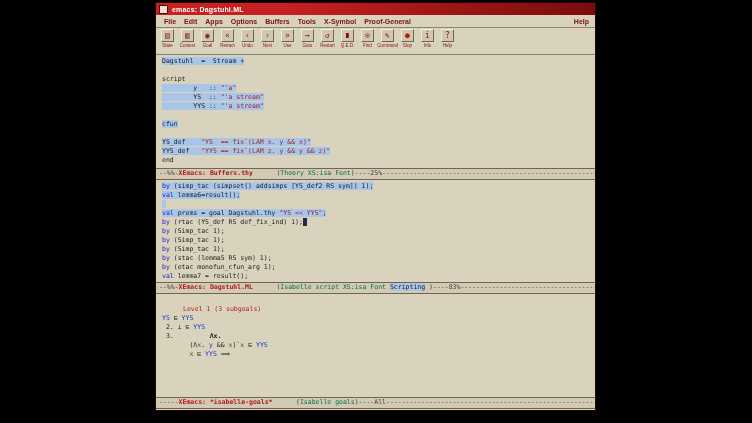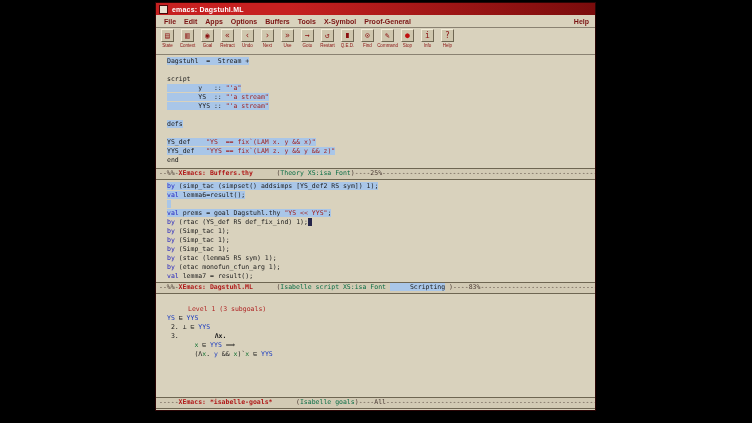--- a/index.html
+++ b/index.html
@@ -18,41 +18,41 @@
   .menu-item{padding:0 4px;white-space:nowrap;}
   .menu-help{padding:0 2px;}
   .toolbar{height:27px;flex:none;display:flex;align-items:flex-start;padding:1px 2px;box-sizing:border-box;
     border-bottom:1px solid #8a8272;gap:1px;}
   .tool{width:19px;flex:none;display:flex;flex-direction:column;align-items:center;}
   .ticon{width:13px;height:13px;box-sizing:border-box;background:#cfc7ae;
     border:1px solid;border-color:#f2ecd8 #6e6652 #6e6652 #f2ecd8;
     display:flex;align-items:center;justify-content:center;font-size:8px;line-height:8px;color:var(--tool_red);}
   .ticon.stop{color:var(--stop_red);}
   .tlabel{font-family:"Liberation Sans",sans-serif;font-size:4.5px;color:var(--tool_red);margin-top:1px;white-space:nowrap;}
-  .buffer{flex:none;box-sizing:border-box;padding:2px 0 0 11px;overflow:hidden;}
+  .buffer{flex:none;box-sizing:border-box;padding:2px 0 0 6px;overflow:hidden;}
   .buffer.thy{height:113px;}
   .buffer.ml{height:102px;}
   .buffer.goals{height:103px;}
   .bufline{height:9px;line-height:9px;font-size:6.5px;white-space:pre;color:#1c1c1c;}
   .hl{background:var(--region_hl);}
   .tx{color:#1c1c1c;}
   .kw{color:var(--kw);}
   .str{color:var(--str);}
   .free{color:var(--free);}
   .bound{color:var(--bound);}
   .red{color:var(--goals_red);margin-left:21px;}
   .meta{color:#1c1c1c;font-weight:bold;margin-left:32px;}
   .cursor{background:var(--cursor);color:var(--cursor);}
   .modeline{height:12px;flex:none;box-sizing:border-box;background:var(--modeline_bg);
     border-top:1px solid #6e6652;border-bottom:1px solid #6e6652;
     font-size:6.5px;line-height:9px;white-space:pre;overflow:hidden;padding-left:3px;}
   .mname{color:var(--mname);font-weight:bold;}
   .mmode{color:var(--mmode);}
   .mdash{color:#4a3a34;}
-  .mhl{background:var(--region_hl);color:#1c1c1c;padding-left:20px;}
+  .mhl{background:var(--region_hl);color:#1c1c1c;}
   .echo{flex:1;}
 </style>
 </head>
 <body>
 
 <div class="screen">
   <div class="window">
 
     <div class="titlebar">
       <span class="titlebtn"></span>
@@ -137,21 +137,21 @@
       </div>
 
     <div class="buffer thy">
         <div class="bufline"><span class="tx hl">Dagstuhl  =  Stream +</span></div>
         <div class="bufline"></div>
         <div class="bufline"><span class="tx">script</span></div>
         <div class="bufline"><span class="tx hl">        y   :: </span><span class="str hl">"'a"</span></div>
         <div class="bufline"><span class="tx hl">        YS  :: </span><span class="str hl">"'a stream"</span></div>
         <div class="bufline"><span class="tx hl">        YYS :: </span><span class="str hl">"'a stream"</span></div>
         <div class="bufline"></div>
-        <div class="bufline"><span class="tx hl">defs</span></div>
+        <div class="bufline"><span class="tx hl">cfun</span></div>
         <div class="bufline"></div>
         <div class="bufline"><span class="tx hl">YS_def    </span><span class="str hl">"YS  == fix`(LAM x. y &amp;&amp; x)"</span></div>
         <div class="bufline"><span class="tx hl">YYS_def   </span><span class="str hl">"YYS == fix`(LAM z. y &amp;&amp; y &amp;&amp; z)"</span></div>
         <div class="bufline"><span class="tx">end</span></div>
       </div>
     <div class="modeline"><span class="mdash">--%%-</span><span class="mname">XEmacs: Buffers.thy</span><span class="mdash">      (</span><span class="mmode">Theory XS:isa Font</span><span class="mdash">)</span><span class="mdash">----25%----------------------------------------------------------------------</span></div>
 
     <div class="buffer ml">
         <div class="bufline"><span class="kw hl">by </span><span class="tx hl">(simp_tac (simpset() addsimps [YS_def2 RS sym]) 1);</span></div>
         <div class="bufline"><span class="kw hl">val </span><span class="tx hl">lemma6=result();</span></div>
@@ -166,20 +166,20 @@
         <div class="bufline"><span class="kw">val </span><span class="tx">lemma7 = result();</span></div>
       </div>
     <div class="modeline"><span class="mdash">--%%-</span><span class="mname">XEmacs: Dagstuhl.ML</span><span class="mdash">      (</span><span class="mmode">Isabelle script XS:isa Font </span><span class="mmode mhl">Scripting</span><span class="mdash"> )</span><span class="mdash">----83%--------------------------------------------------------------</span></div>
 
     <div class="buffer goals">
         <div class="bufline"></div>
         <div class="bufline"><span class="red">Level 1 (3 subgoals)</span></div>
         <div class="bufline"><span class="free">YS</span><span class="tx"> ⊑ </span><span class="free">YYS</span></div>
         <div class="bufline"><span class="tx"> 2. ⊥ ⊑ </span><span class="free">YYS</span></div>
         <div class="bufline"><span class="tx"> 3. </span><span class="meta">Λx.</span></div>
+        <div class="bufline"><span class="tx">       (Λ</span><span class="bound">x</span><span class="tx">. </span><span class="free">y</span><span class="tx"> &amp;&amp; </span><span class="bound">x</span><span class="tx">)`</span><span class="bound">x</span><span class="tx"> ⊑ </span><span class="free">YYS</span></div>
         <div class="bufline"><span class="tx">       </span><span class="bound">x</span><span class="tx"> ⊑ </span><span class="free">YYS</span><span class="tx"> ⟹</span></div>
-        <div class="bufline"><span class="tx">       (Λ</span><span class="bound">x</span><span class="tx">. </span><span class="free">y</span><span class="tx"> &amp;&amp; </span><span class="bound">x</span><span class="tx">)`</span><span class="bound">x</span><span class="tx"> ⊑ </span><span class="free">YYS</span></div>
       </div>
     <div class="modeline"><span class="mdash">-----</span><span class="mname">XEmacs: *isabelle-goals*</span><span class="mdash">      (</span><span class="mmode">Isabelle goals</span><span class="mdash">)</span><span class="mdash">----All----------------------------------------------------------------------</span></div>
 
     <div class="echo"></div>
   </div>
 </div>
 
 </body></html>

